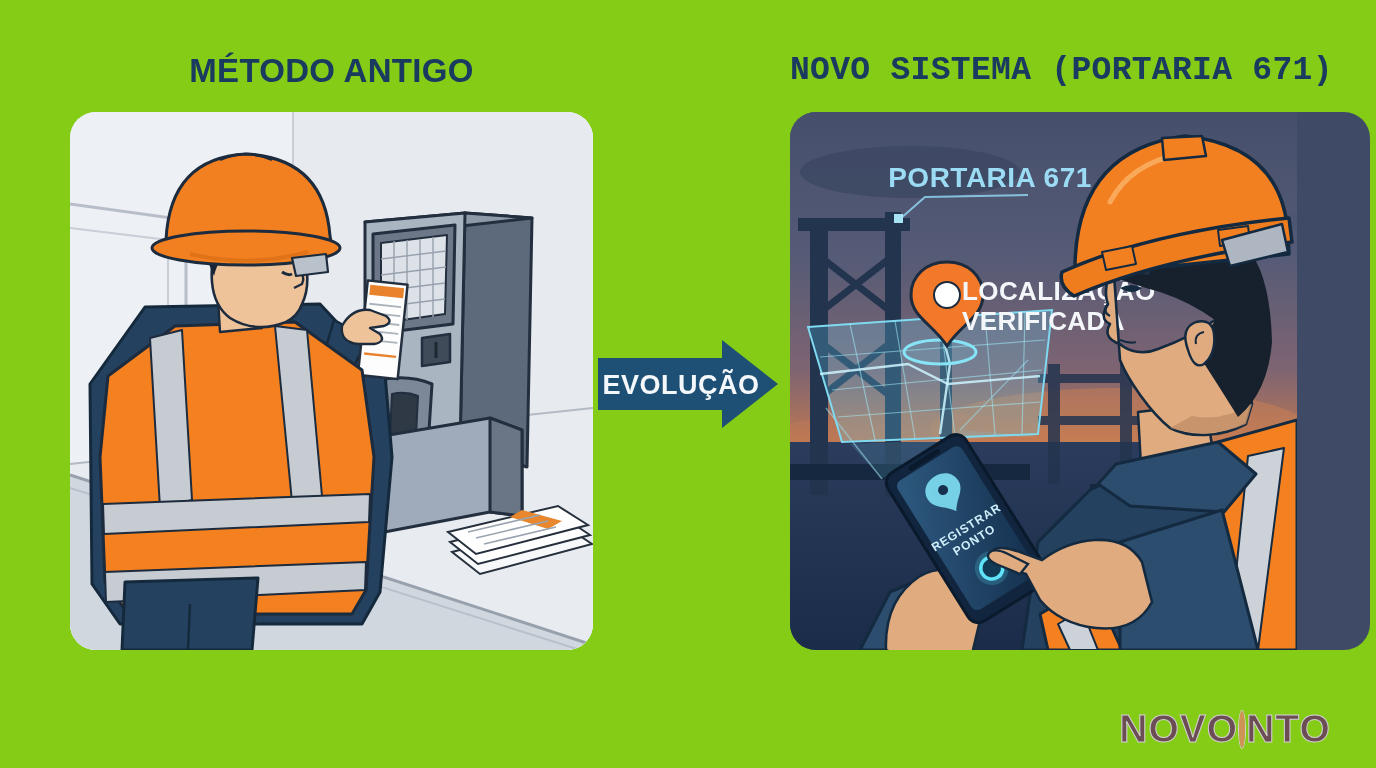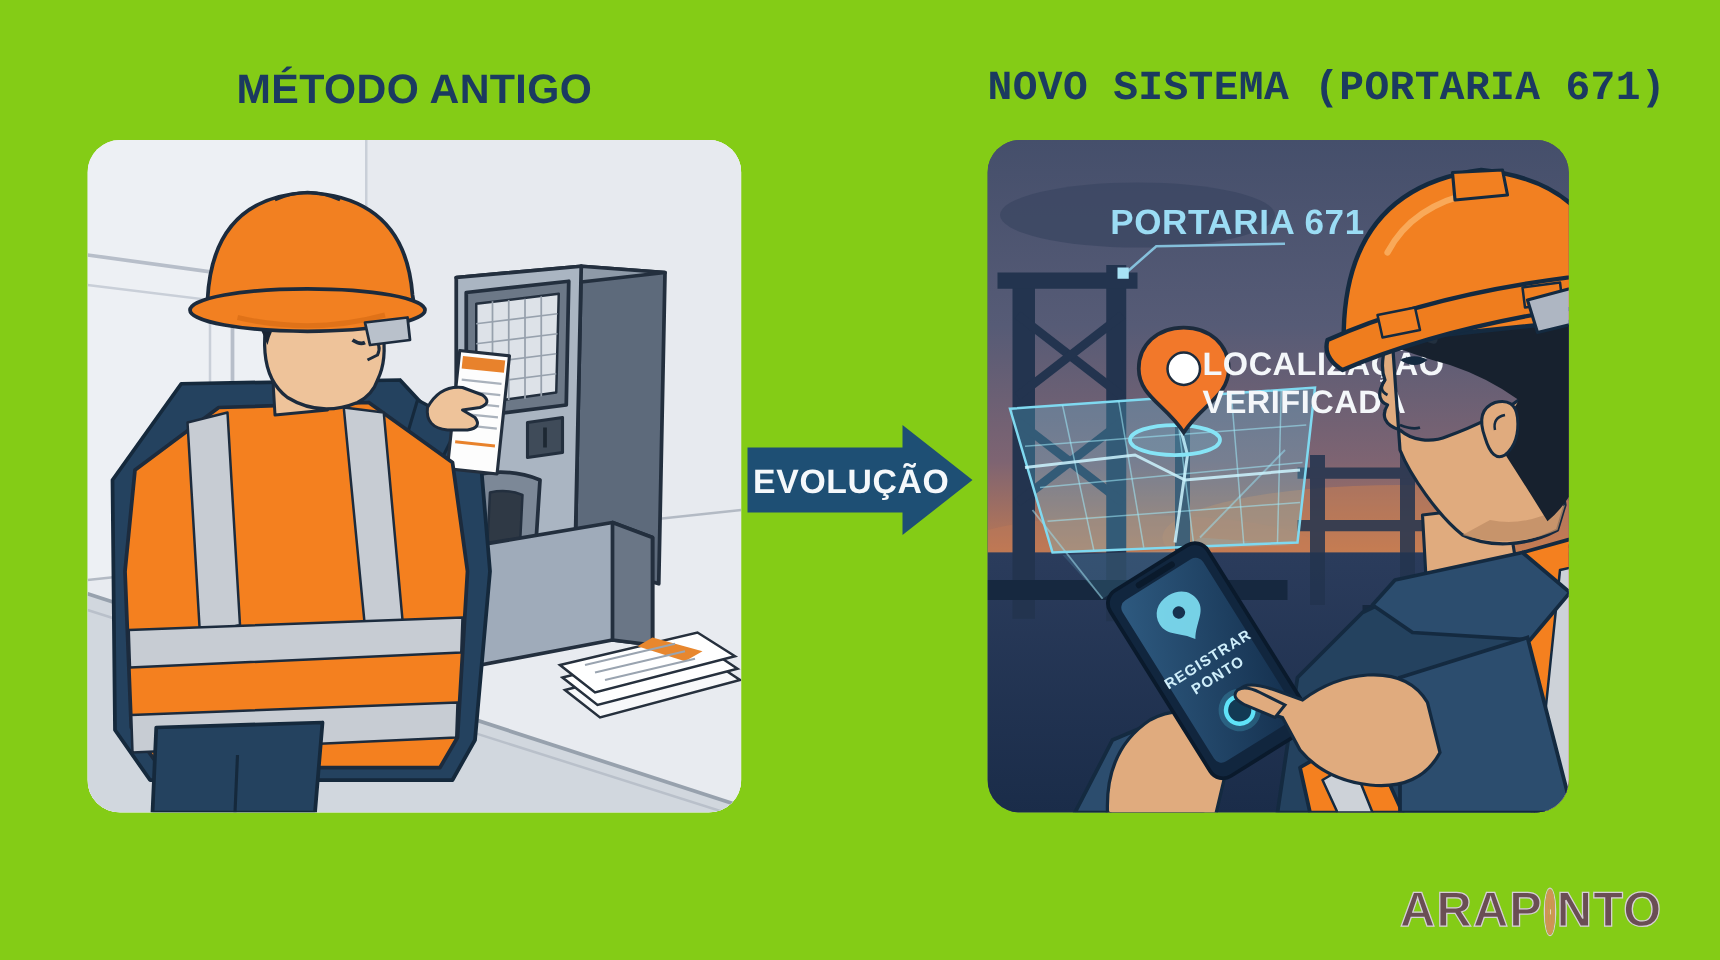--- a/index.html
+++ b/index.html
@@ -11,21 +11,21 @@
     position:absolute;top:48px;height:46px;line-height:46px;
     font-weight:bold;font-size:33px;letter-spacing:.3px;color:#1b3a60;
     text-align:center;white-space:nowrap;
   }
   #title-left{left:70px;width:523px;}
   #title-right{left:790px;width:507px;font-family:Liberation Mono, monospace;}
   .panel{
     position:absolute;top:112px;height:538px;border-radius:26px;overflow:hidden;
   }
   #panel-old{left:70px;width:523px;background:#edf0f4;}
-  #panel-new{left:790px;width:465px;background:#3f4a66;}
+  #panel-new{left:790px;width:580px;background:#3f4a66;}
   .panel svg{display:block;}
   #evolution-arrow{position:absolute;left:597px;top:339px;width:183px;height:90px;}
   #logo{
     position:absolute;left:1120px;top:700px;width:210px;height:58px;
     display:flex;align-items:center;justify-content:center;
   }
   .logo-text{
     font-weight:900;font-size:39px;letter-spacing:1px;color:#6a4e54;
     -webkit-text-stroke:1px #d6d0d6;line-height:58px;
   }
@@ -293,18 +293,18 @@
         </g>
 
         <polygon points="330,430 432,398 468,538 330,538" fill="#2c4d6e" stroke="#142a40" stroke-width="3"></polygon>
         <path d="M236,462 q-40,-12 -34,-22 q4,-8 28,0 l22,8 q24,-18 52,-20 q34,-2 48,22 l10,40 q-16,30 -56,26 q-36,-4 -56,-28 Z" fill="#e0ab7e" stroke="#142a40" stroke-width="2.6"></path>
         <path d="M206,452 q-12,-6 -6,-12 q6,-4 18,2 l20,10 l-8,10 Z" fill="#e0ab7e" stroke="#142a40" stroke-width="2.4"></path>
       </g>
     </svg>
   </div>
 
   <div id="logo">
-    <span class="logo-text">ARAP</span>
+    <span class="logo-text">NOVO</span>
     <span class="logo-clock"></span>
     <span class="logo-text">NTO</span>
   </div>
 
 </div>
 
 </body></html>

